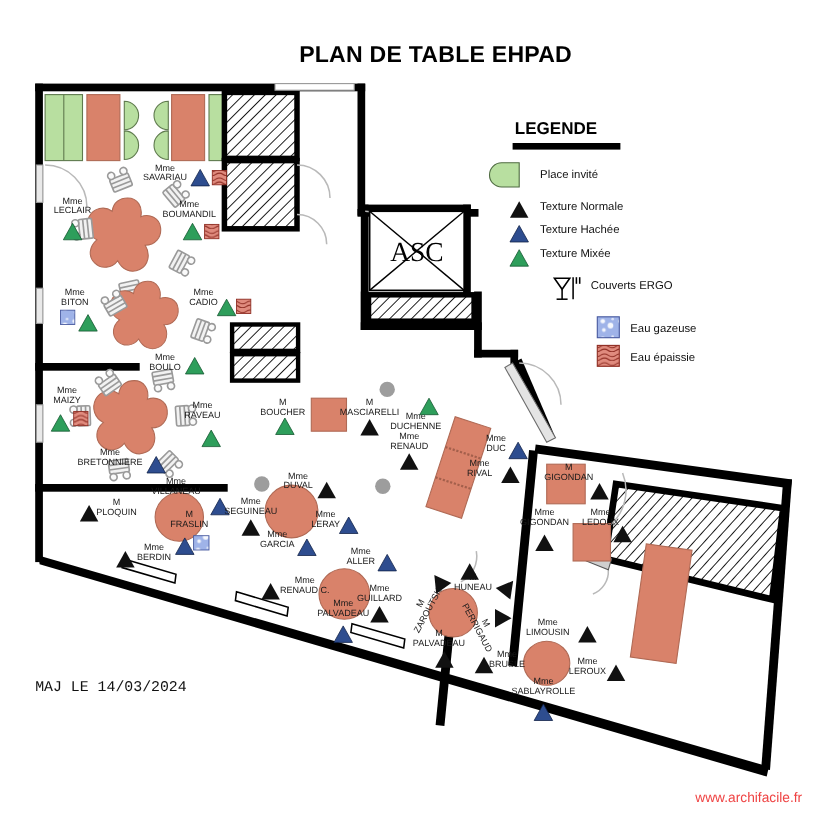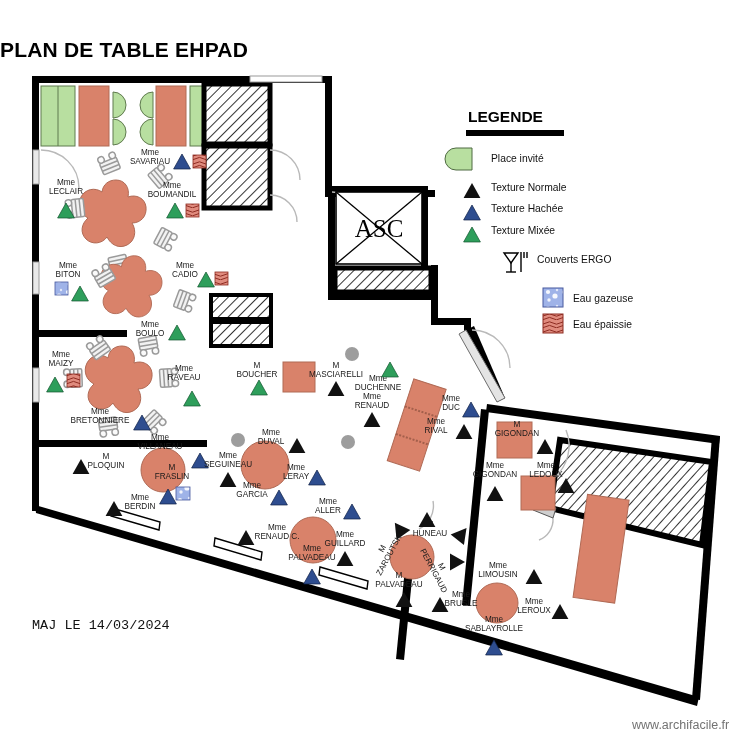--- a/index.html
+++ b/index.html
@@ -1,23 +1,23 @@
 <!DOCTYPE html>
 <html><head>
 <meta charset="utf-8">
 <title>PLAN DE TABLE EHPAD</title>
 <style>
   html,body{margin:0;padding:0;background:#ffffff;}
   body{width:750px;height:750px;overflow:hidden;
        font-family:"Liberation Sans","DejaVu Sans",sans-serif;color:#000;}
   #root{position:relative;width:750px;height:750px;}
-  #plan-title{position:absolute;left:0;top:38px;width:520px;text-align:left;
+  #plan-title{position:absolute;left:0;top:38px;width:520px;text-align:right;
       font-size:21px;font-weight:bold;letter-spacing:.2px;}
   #maj-date{position:absolute;left:32px;top:618px;font-size:13.5px;color:#111;font-family:Liberation Mono, monospace;}
-  #site-credit{position:absolute;left:632px;top:718px;font-size:12.5px;color:#737373;}
+  #site-credit{position:absolute;left:632px;top:718px;font-size:12.5px;color:#ef4444;}
   svg#plan-svg{position:absolute;left:0;top:0;width:750px;height:750px;}
   .lbl{font-family:"Liberation Sans","DejaVu Sans",sans-serif;fill:#1a1a1a;}
   .nm{font-size:8.2px;}
   .ttl{font-size:8.2px;}
   .leg-title{font-size:15.5px;font-weight:bold;fill:#000;}
   .leg-txt{font-size:10.3px;fill:#111;}
   .asc-txt{font-size:25px;fill:#000;font-family:"Liberation Serif","DejaVu Serif",serif;}
 </style>
 </head>
 <body>

